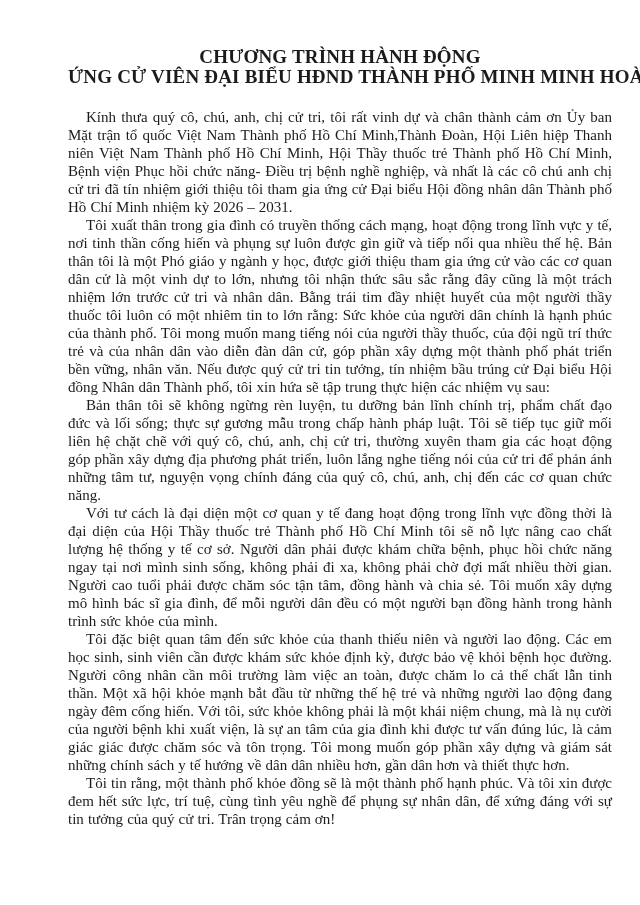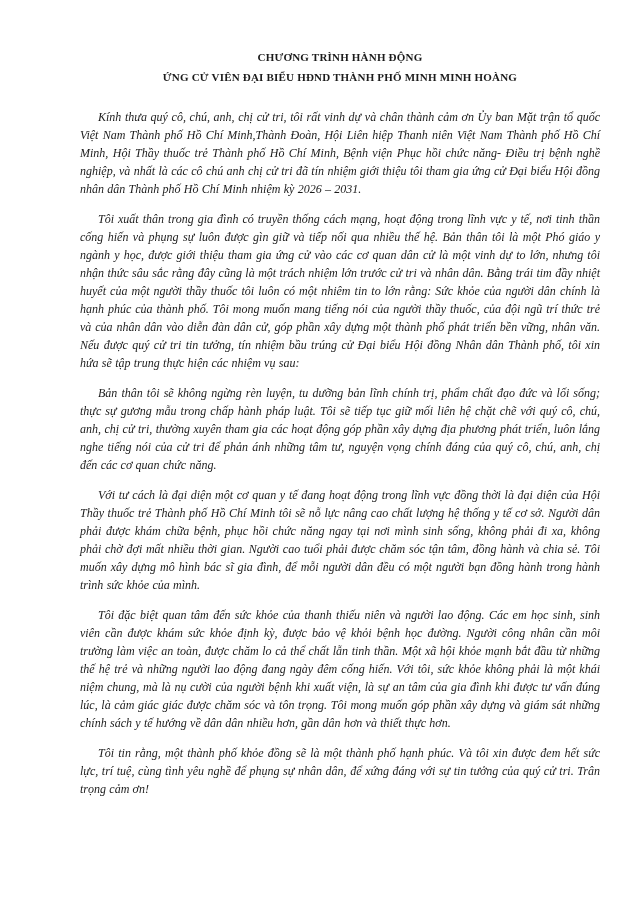--- a/index.html
+++ b/index.html
@@ -15,37 +15,36 @@
     background: #ffffff;
     box-sizing: border-box;
     padding: 47px 28px 0 68px;
     font-family: "Liberation Serif", "DejaVu Serif", serif;
     color: #1b1b1b;
     overflow: hidden;
   }
   .doc-title {
     text-align: center;
     font-weight: bold;
-    font-size: 11px;
+    font-size: 19px;
     line-height: 20px;
     letter-spacing: 0.2px;
     margin: 0 0 21px 0;
   }
   .doc-title .title-line {
     display: block;
     white-space: nowrap;
   }
   .doc-body p {
-    margin: 12px;
-    font-size: 12px;
+    margin: 0;
+    font-size: 15px;
     line-height: 18px;
     text-align: justify;
     text-indent: 18px;
     word-spacing: 0.3px;
-    font-style: italic;
   }
 </style>
 </head>
 <body>
 
 <div class="page">
   <h1 class="doc-title">
     <span class="title-line">CHƯƠNG TRÌNH HÀNH ĐỘNG</span>
     <span class="title-line">ỨNG CỬ VIÊN ĐẠI BIỂU HĐND THÀNH PHỐ MINH MINH HOÀNG</span>
   </h1>

